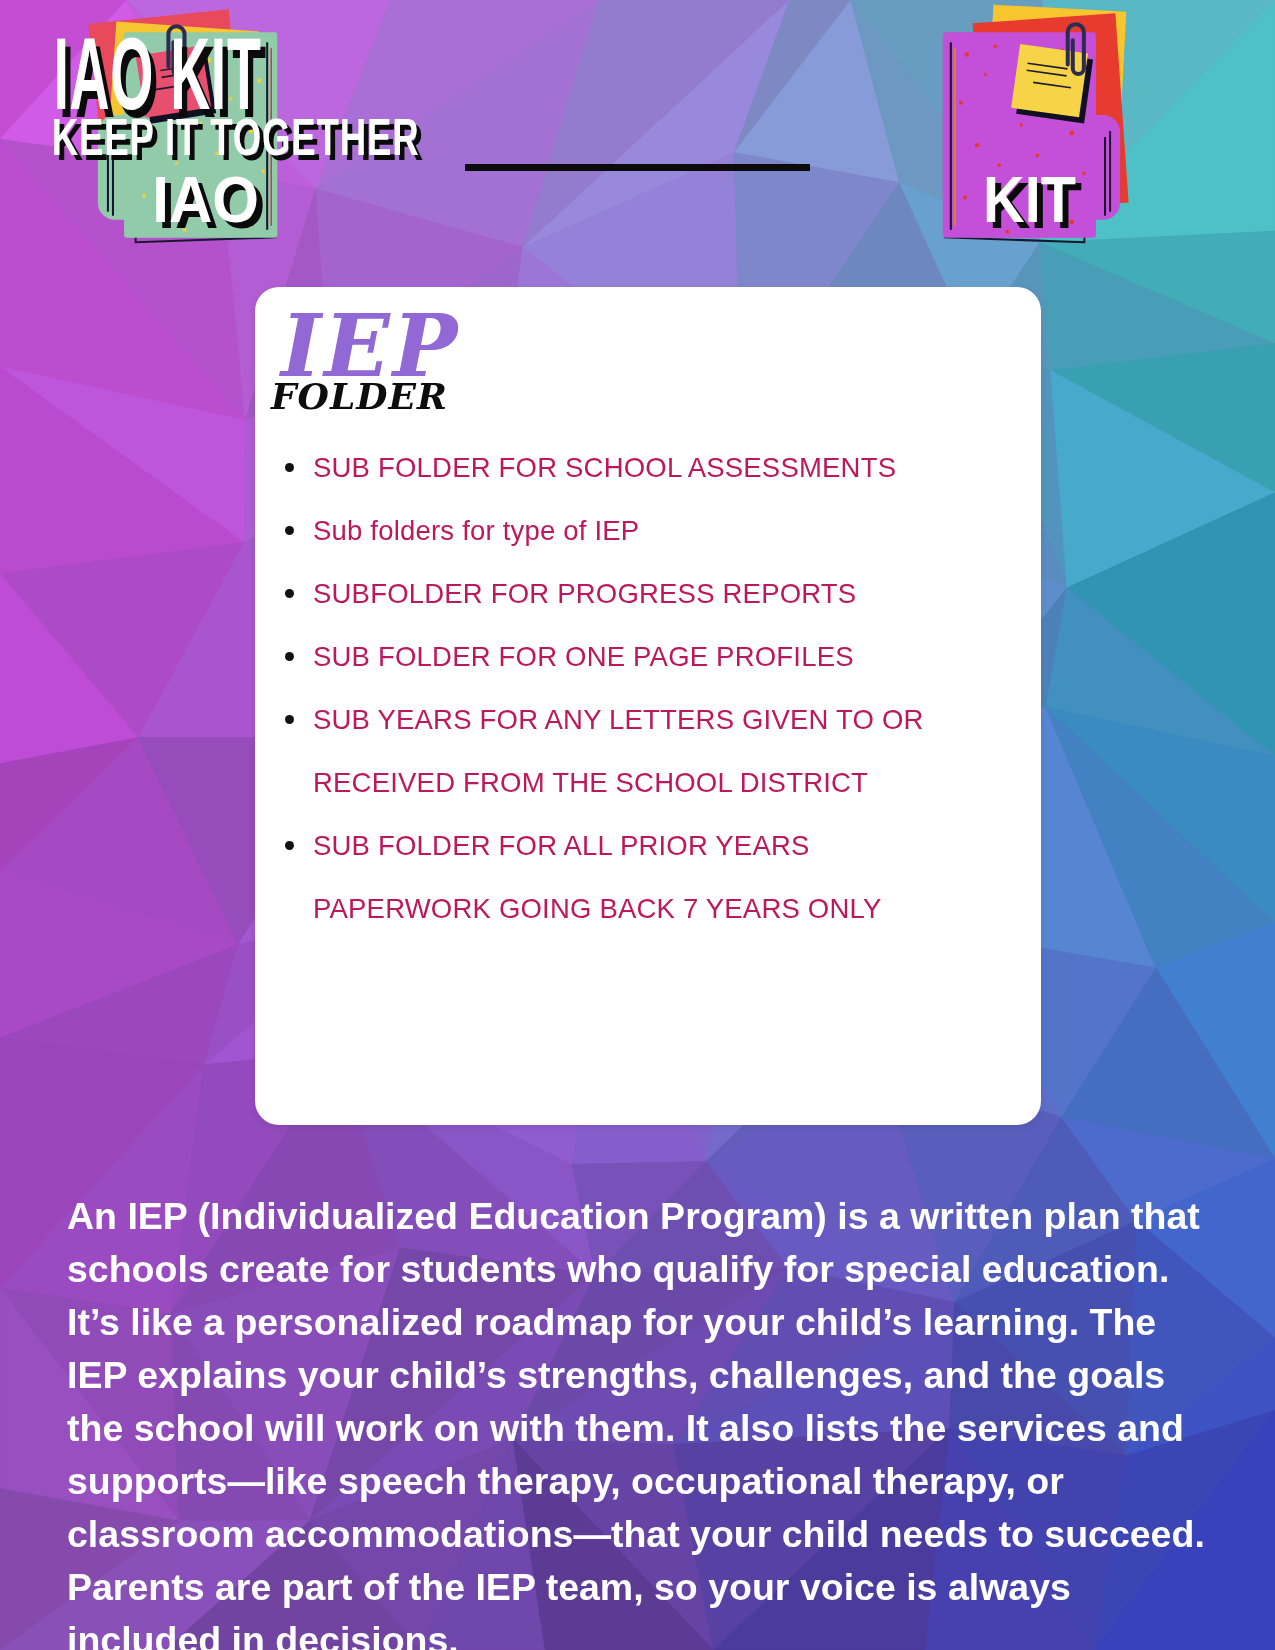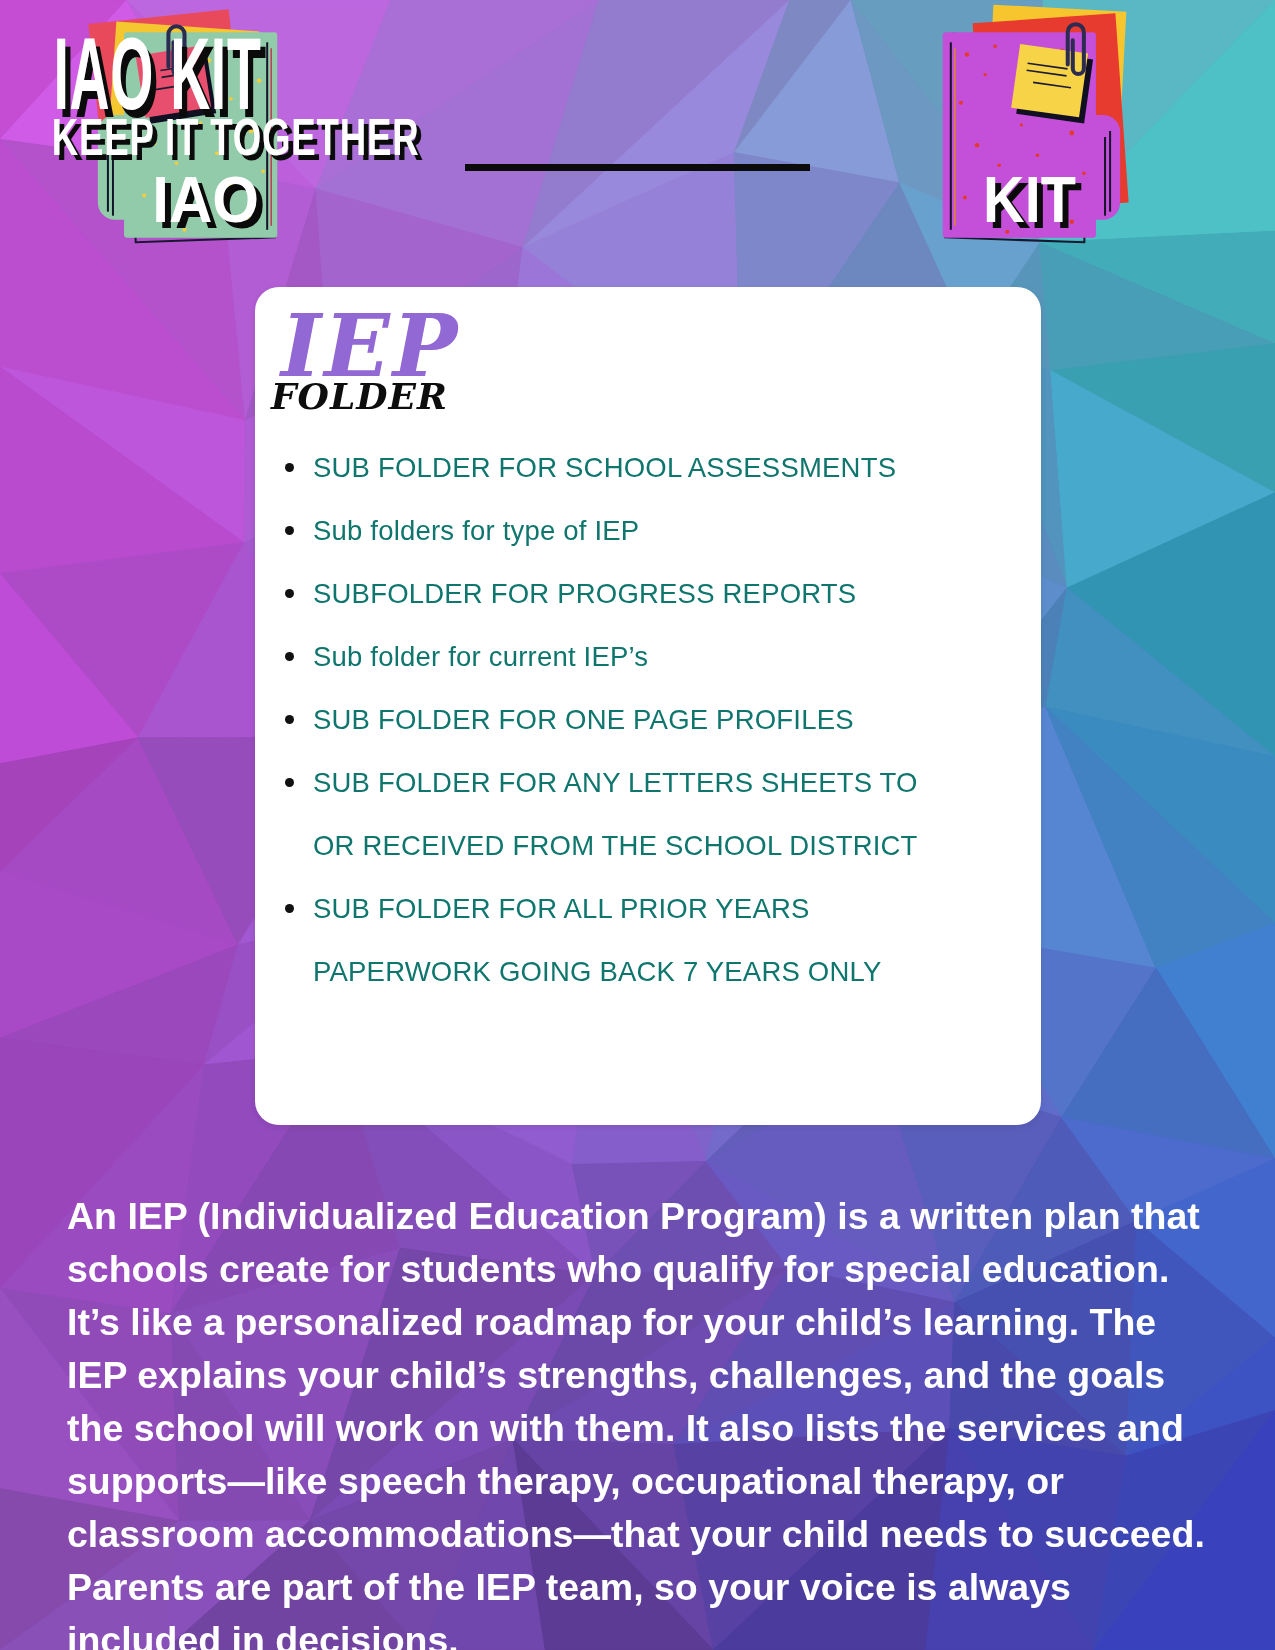--- a/index.html
+++ b/index.html
@@ -40,21 +40,21 @@
   .card-heading-folder{
     margin:-6px 0 0 16px;
     font-family:"DejaVu Serif",serif;font-style:italic;font-weight:700;
     font-size:36px;line-height:1;color:#0d0d0d;letter-spacing:1px;
   }
   ul.checklist{
     list-style:none;margin:22px 0 0 28px;padding:0;width:660px;
   }
   ul.checklist li{
     position:relative;padding-left:30px;
-    font-size:27.5px;line-height:63px;color:#0f766e;letter-spacing:0.2px;
+    font-size:27.5px;line-height:63px;color:#be185d;letter-spacing:0.2px;
   }
   ul.checklist li::before{
     content:"";position:absolute;left:2px;top:27px;width:9px;height:9px;
     border-radius:50%;background:#111;
   }
 
   
   .iep-description{
     position:absolute;left:42px;top:1152px;width:1145px;
     color:#ffffff;font-weight:700;font-size:37.5px;line-height:53px;letter-spacing:0;margin-left:25px;
@@ -286,20 +286,19 @@
   <div class="subtitle-underline"></div>
 </header>
 
 <section class="card">
   <div class="card-heading-iep">IEP</div>
   <div class="card-heading-folder">FOLDER</div>
   <ul class="checklist">
     <li>SUB FOLDER FOR SCHOOL ASSESSMENTS</li>
     <li>Sub folders for type of IEP</li>
     <li>SUBFOLDER FOR PROGRESS REPORTS</li>
-    <li>Sub folder for current IEP’s</li>
     <li>SUB FOLDER FOR ONE PAGE PROFILES</li>
-    <li>SUB FOLDER FOR ANY LETTERS SHEETS TO OR RECEIVED FROM THE SCHOOL DISTRICT</li>
+    <li>SUB YEARS FOR ANY LETTERS GIVEN TO OR RECEIVED FROM THE SCHOOL DISTRICT</li>
     <li>SUB FOLDER FOR ALL PRIOR YEARS PAPERWORK GOING BACK 7 YEARS ONLY</li>
   </ul>
 </section>
 
 <p class="iep-description">An IEP (Individualized Education Program) is a written plan that schools create for students who qualify for special education. It’s like a personalized roadmap for your child’s learning. The IEP explains your child’s strengths, challenges, and the goals the school will work on with them. It also lists the services and supports—like speech therapy, occupational therapy, or classroom accommodations—that your child needs to succeed. Parents are part of the IEP team, so your voice is always included in decisions.</p>
 
 </body></html>

